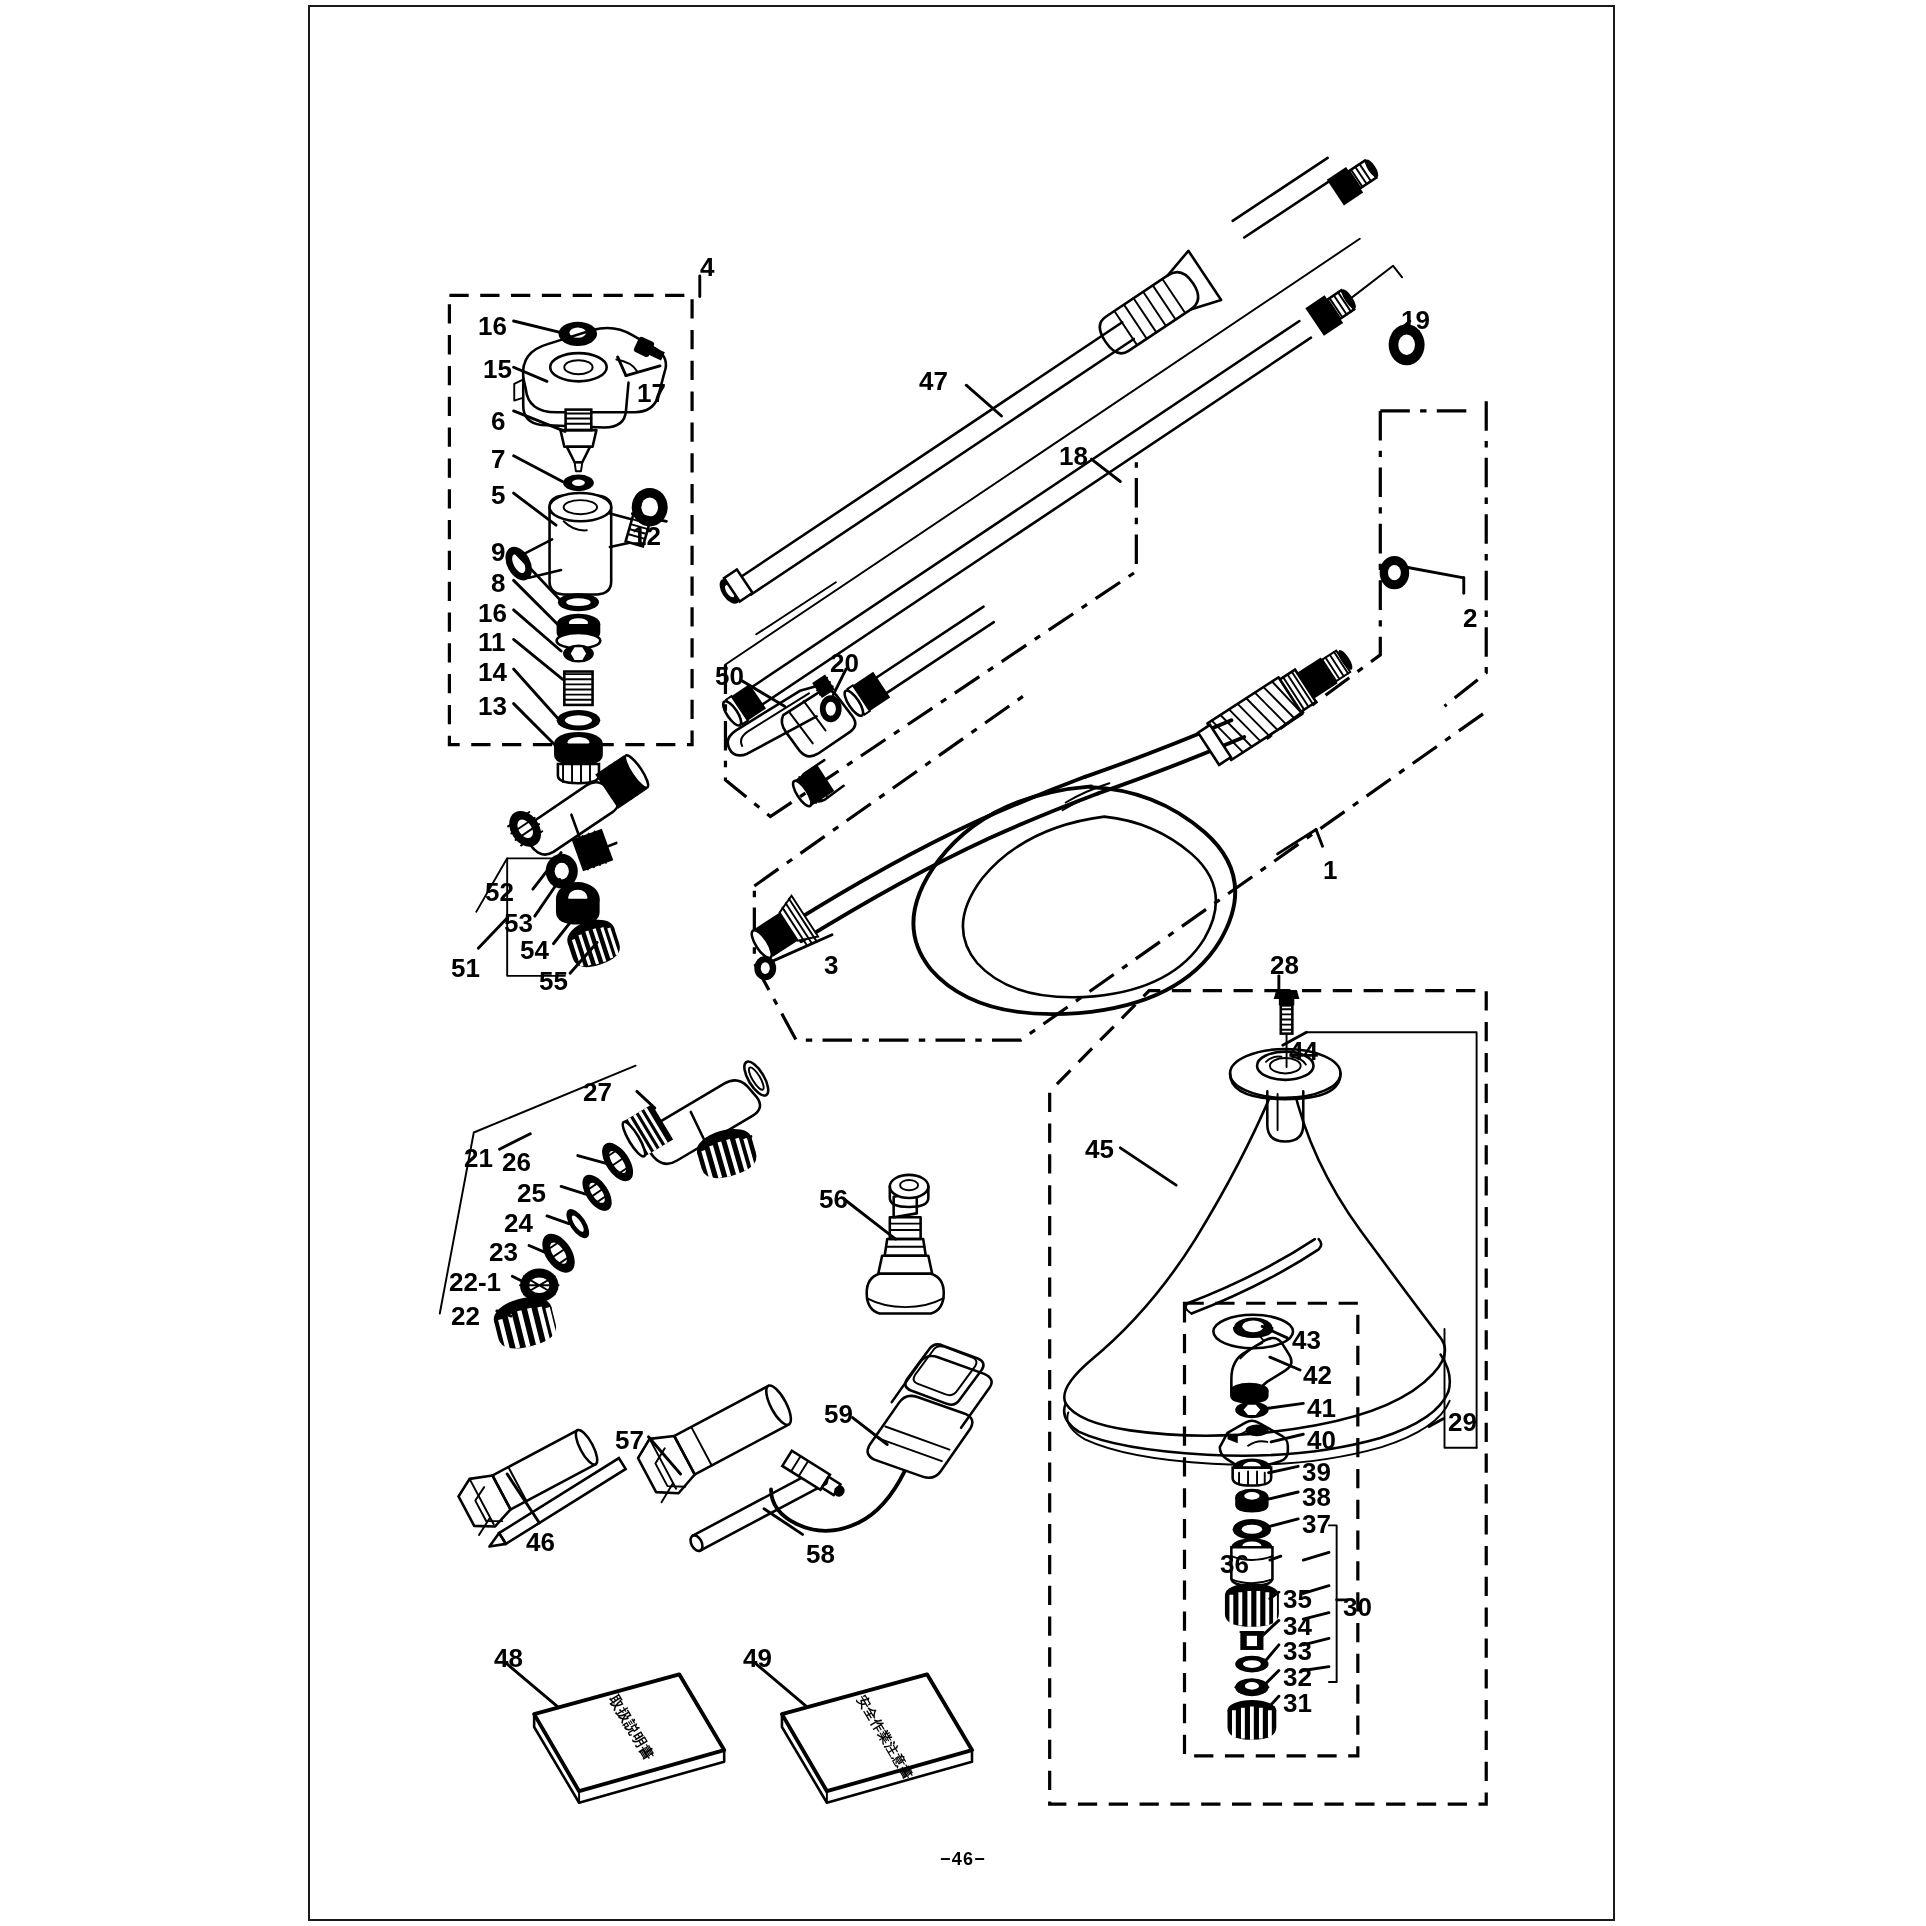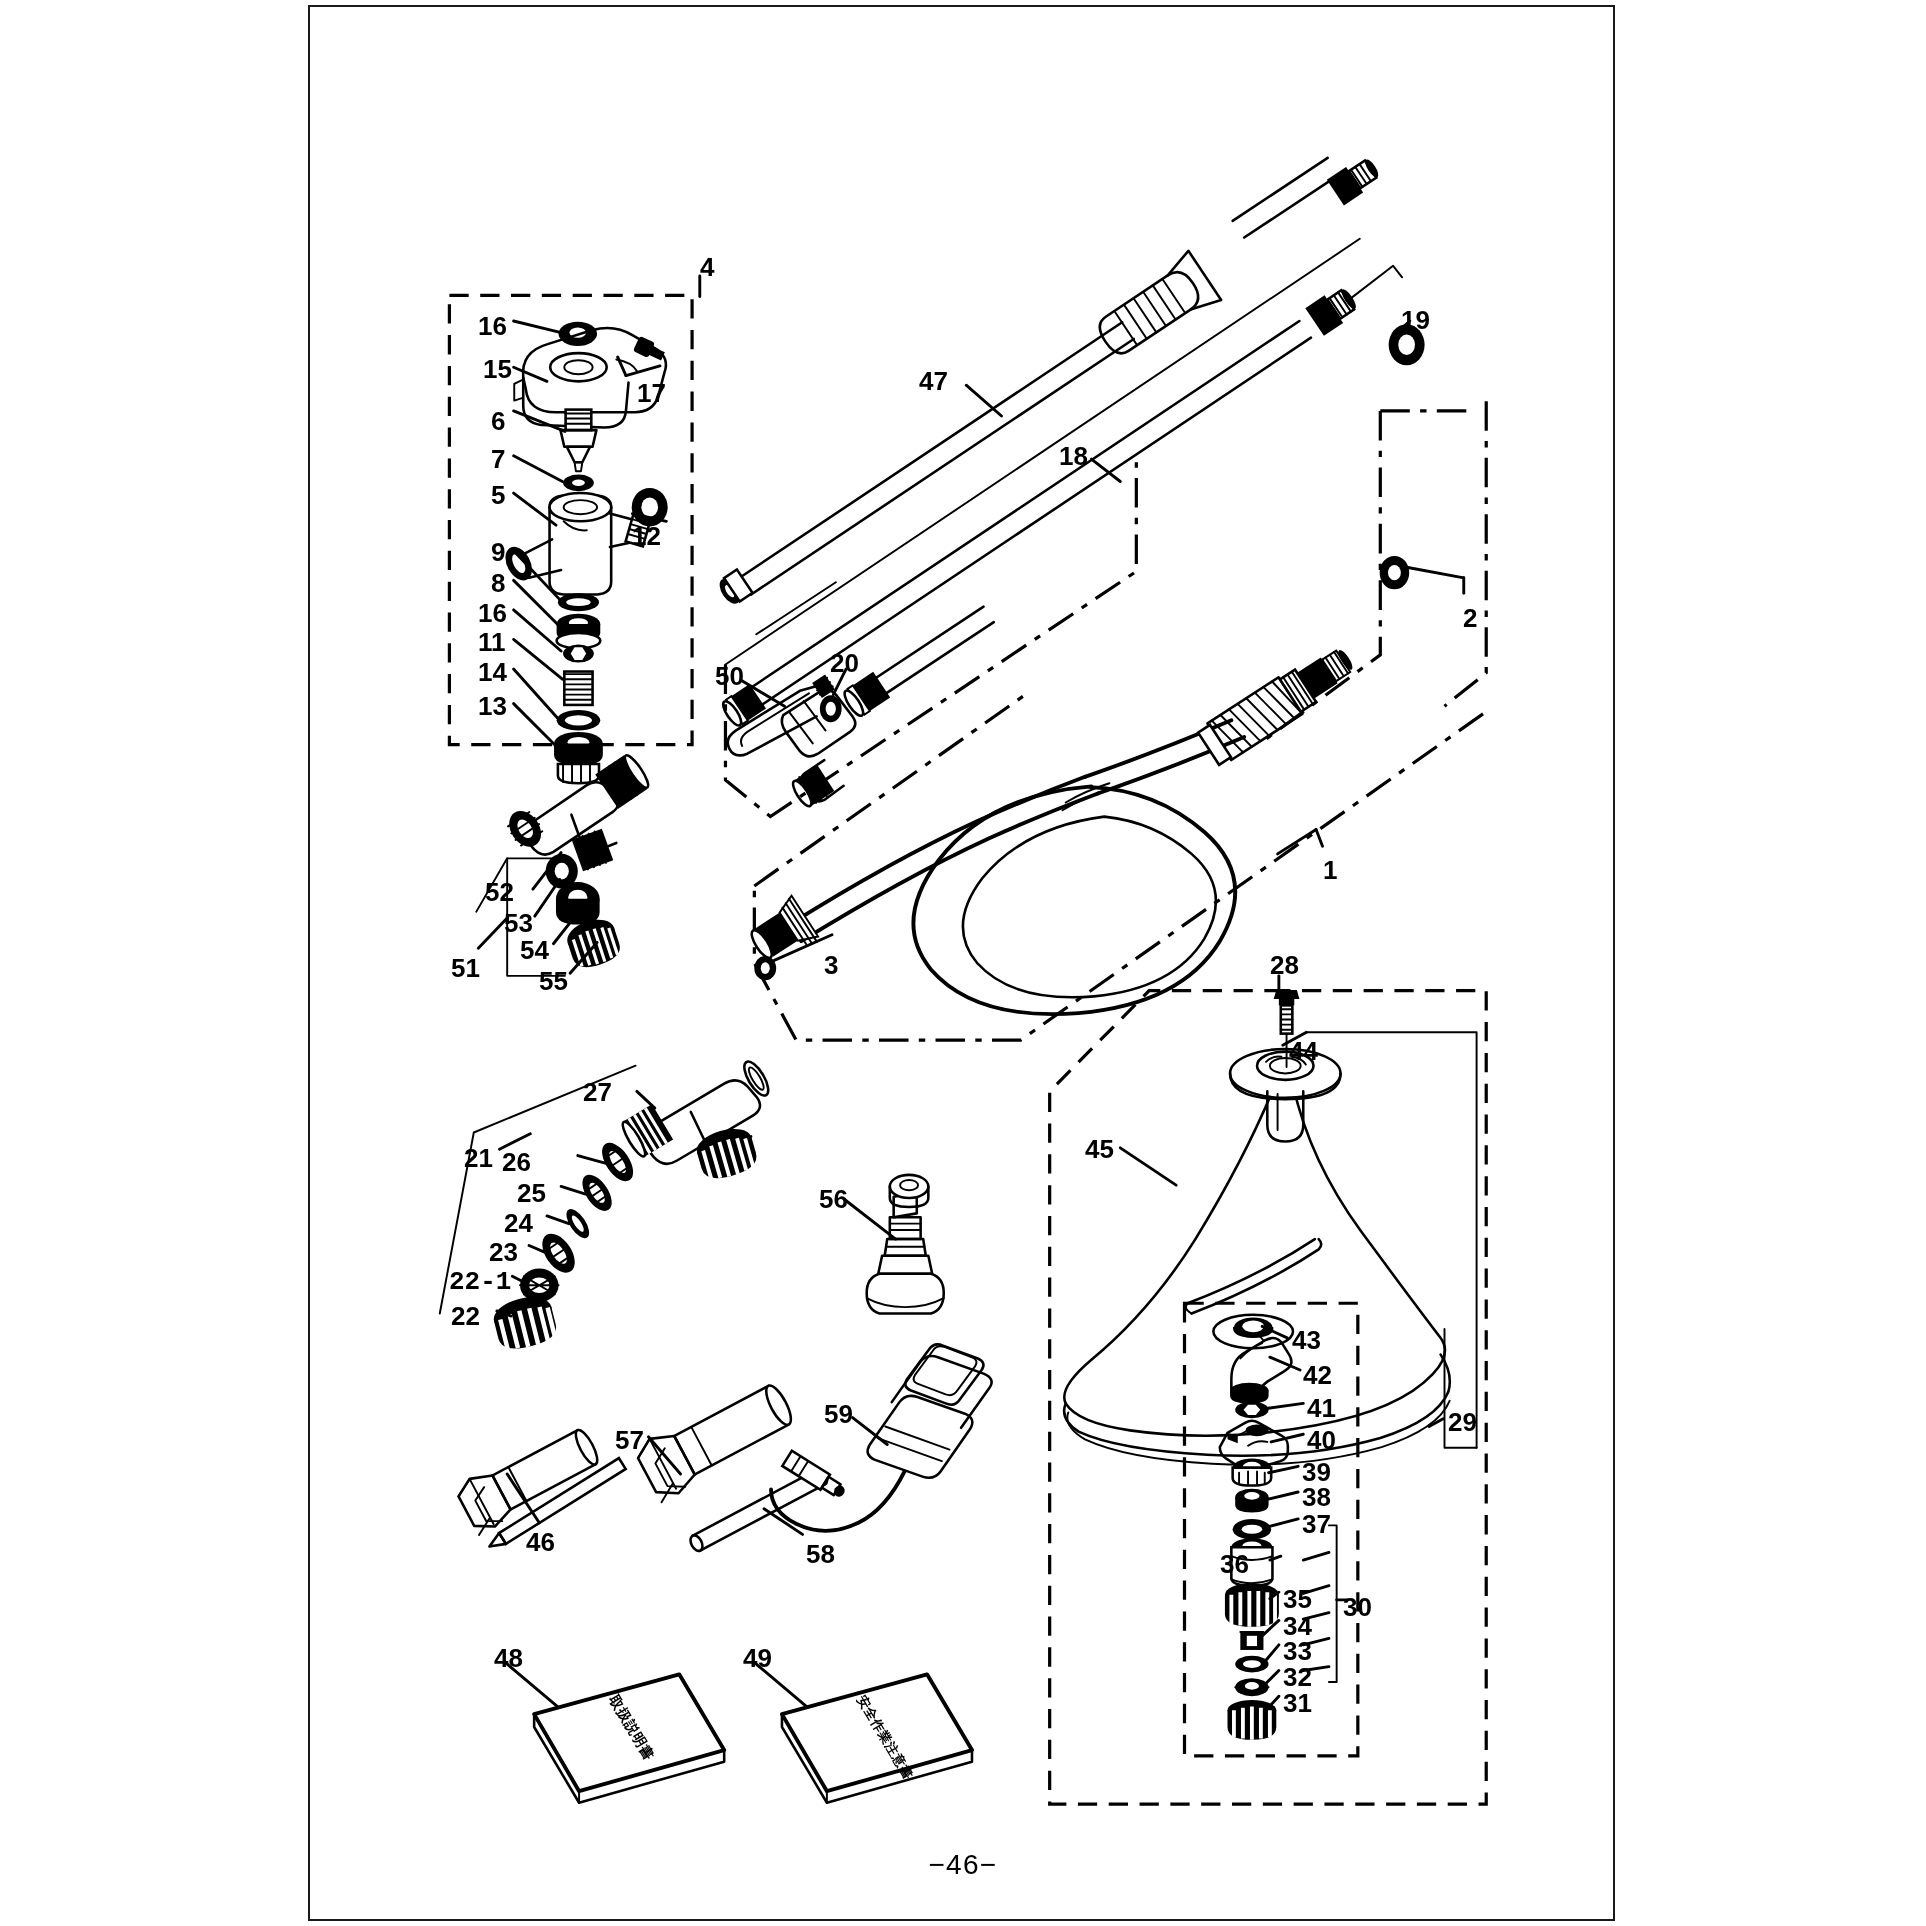--- a/index.html
+++ b/index.html
@@ -1,20 +1,20 @@
 <!DOCTYPE html>
 <html style="font-size:10.3px"><head>
 <meta charset="utf-8">
 <style>
   html,body{margin:0;padding:0;background:#ffffff;}
   body{width:1926px;height:1926px;font-family:"Liberation Sans",sans-serif;}
   #page{position:relative;width:1926px;height:1926px;background:#fff;overflow:hidden;}
   #frame{position:absolute;left:308px;top:5.1px;width:1307px;height:1916px;border:2.6px solid #1a1a1a;box-sizing:border-box;background:#fff;}
   #title{position:absolute;left:465px;top:119px;font-size:42px;font-weight:bold;letter-spacing:2.6px;color:#000;white-space:nowrap;}
-  #footer{position:absolute;left:0;top:1849px;width:1926px;text-align:center;font-size:28px;font-weight:normal;color:#000;letter-spacing:1.3px;}
+  #footer{position:absolute;left:0;top:1849px;width:1926px;text-align:center;font-size:18px;font-weight:bold;color:#000;letter-spacing:1.3px;}
   .lbl{position:absolute;font-size:26px;font-weight:bold;color:#000;line-height:1;white-space:nowrap;font-family:"Liberation Sans",sans-serif;}
   svg.layer{position:absolute;left:0;top:0;width:1926px;height:1926px;pointer-events:none;}
   .doc-jp{position:absolute;font-size:11px;font-weight:bold;color:#000;white-space:nowrap;letter-spacing:0.6px;}
 </style>
 </head>
 <body>
 
 <div id="page">
 
   <div id="frame"></div>
@@ -663,21 +663,21 @@
       <div class="lbl" style="left: 504px; top: 910px;">53</div>
       <div class="lbl" style="left: 520px; top: 937px;">54</div>
       <div class="lbl" style="left: 451px; top: 955px;">51</div>
       <div class="lbl" style="left: 539px; top: 968px;">55</div>
       <div class="lbl" style="left: 583px; top: 1079px;">27</div>
       <div class="lbl" style="left: 464px; top: 1145px;">21</div>
       <div class="lbl" style="left: 502px; top: 1149px; text-align: center;">26</div>
       <div class="lbl" style="left: 517px; top: 1180px;">25</div>
       <div class="lbl" style="left: 504px; top: 1210px;">24</div>
       <div class="lbl" style="left: 489px; top: 1239px;">23</div>
-      <div class="lbl" style="left: 449px; top: 1269px; font-family: Liberation Mono, monospace;">22-1</div>
+      <div class="lbl" style="left: 449px; top: 1269px;">22-1</div>
       <div class="lbl" style="left: 451px; top: 1303px;">22</div>
       <div class="lbl" style="left: 819px; top: 1186px;">56</div>
       <div class="lbl" style="left: 1270px; top: 952px;">28</div>
       <div class="lbl" style="left: 1289px; top: 1038px;">44</div>
       <div class="lbl" style="left: 1085px; top: 1136px;">45</div>
       <div class="lbl" style="left: 1292px; top: 1327px;">43</div>
       <div class="lbl" style="left: 1303px; top: 1362px;">42</div>
       <div class="lbl" style="left: 1307px; top: 1395px;">41</div>
       <div class="lbl" style="left: 1307px; top: 1427px;">40</div>
       <div class="lbl" style="left: 1302px; top: 1459px;">39</div>

